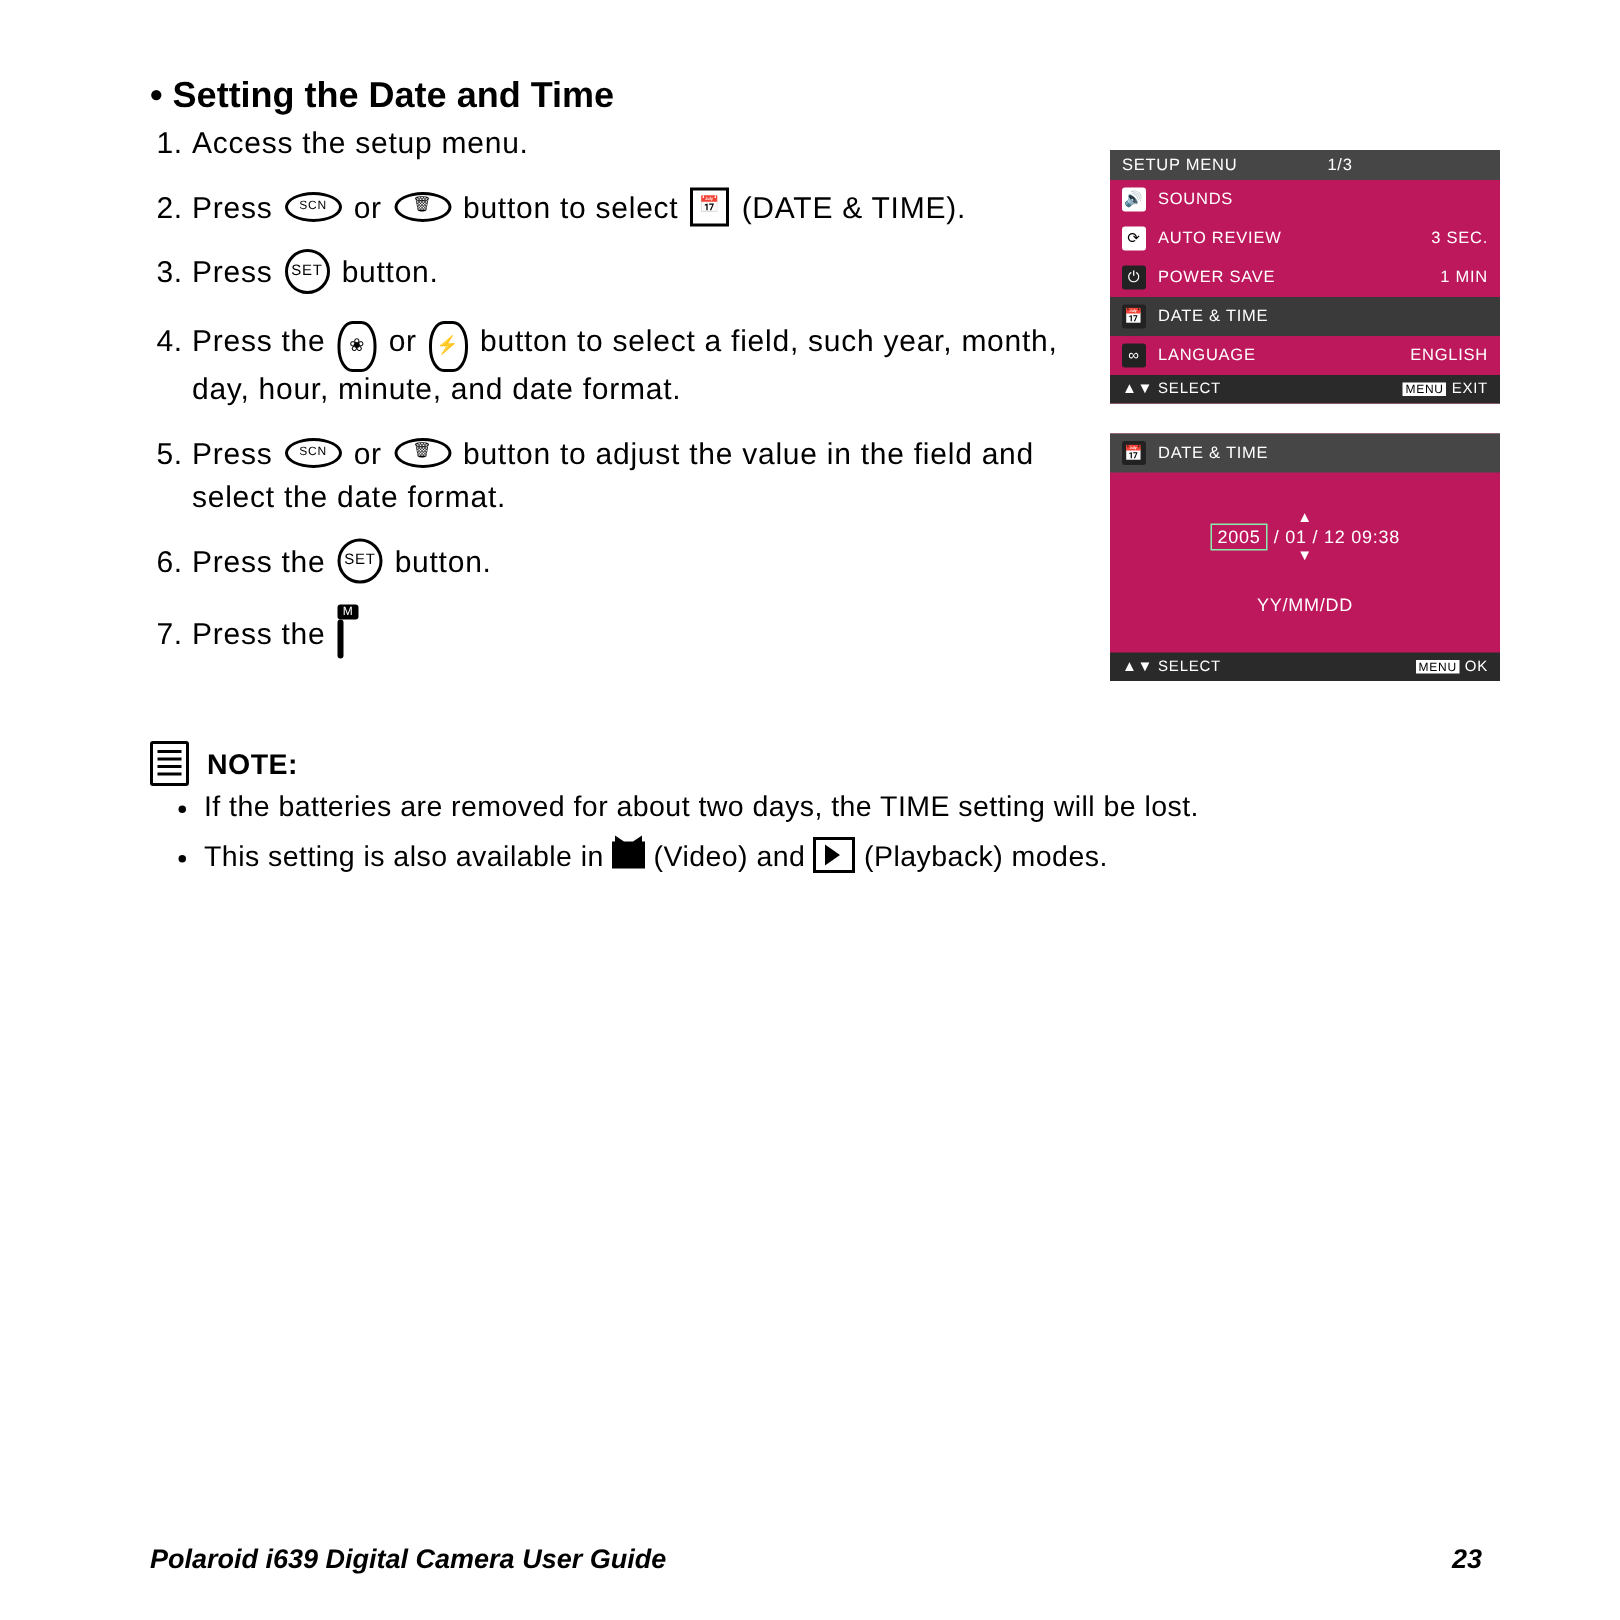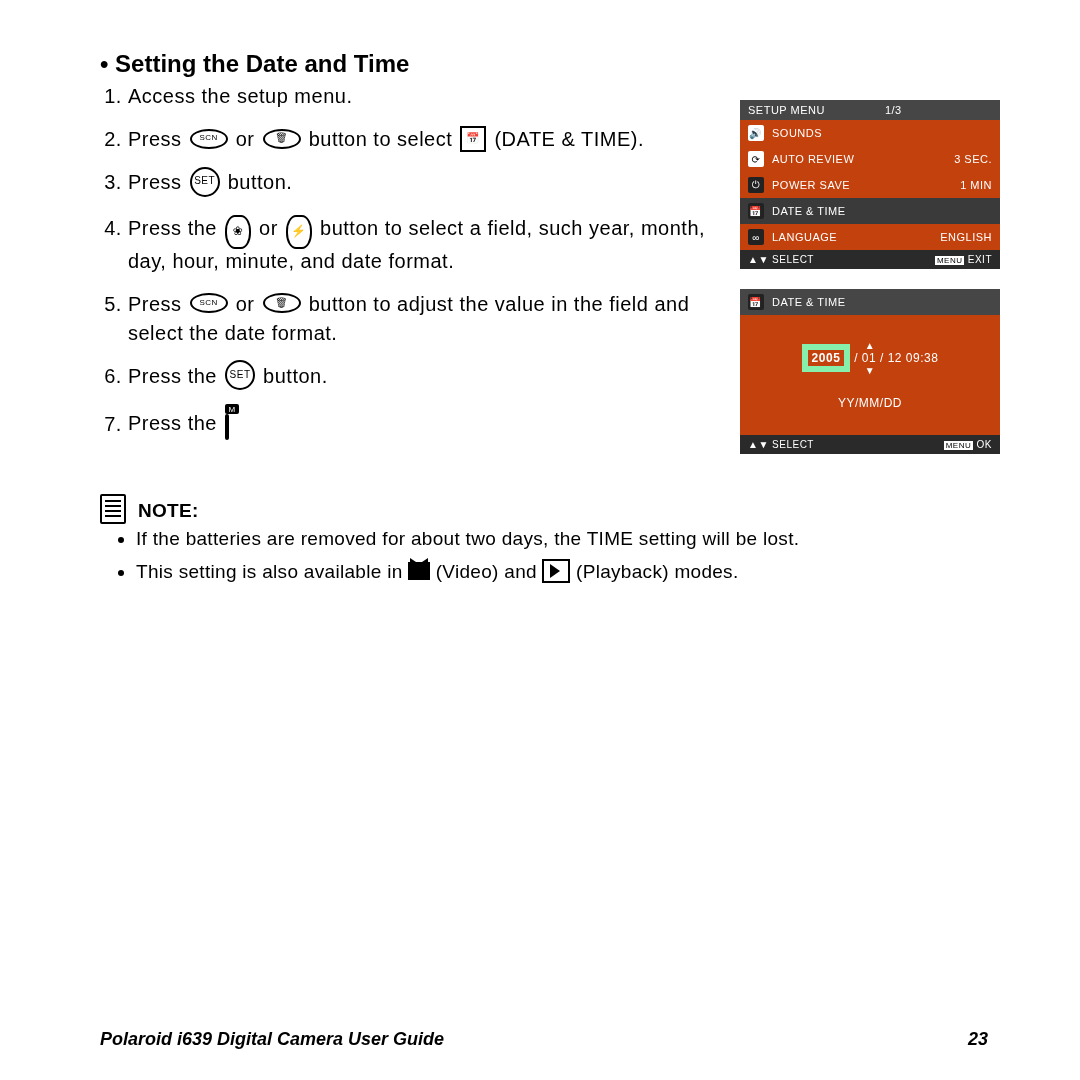--- a/index.html
+++ b/index.html
@@ -170,21 +170,21 @@
     content:"";
     position:absolute;
     left:6px; top:3px;
     width:0; height:0;
     border-top:7px solid transparent;
     border-bottom:7px solid transparent;
     border-left:10px solid #000;
   }
   
   .lcd {
-    background:#c2410c;
+    background:#be185d;
     color:#fff;
     font-size:12px;
     letter-spacing:0.5px;
     margin-bottom:20px;
   }
   .lcd-title {
     background:#464646;
     padding:4px 8px;
     font-size:11px;
     display:flex; gap:60px;
@@ -218,23 +218,22 @@
   .lcd2-body {
     height:120px;
     display:flex;
     flex-direction:column;
     align-items:center;
     justify-content:center;
     gap:20px;
     font-size:12px;
   }
   .yearbox {
-    border:6px solid #86efac;
+    border:1px solid #86efac;
     padding:1px 4px;
-    font-weight:bold;
   }
   .tri { font-size:10px; }
   .footer {
     position:absolute;
     left:100px; right:92px;
     bottom:30px;
     display:flex;
     justify-content:space-between;
     align-items:flex-end;
     font-style:italic;

